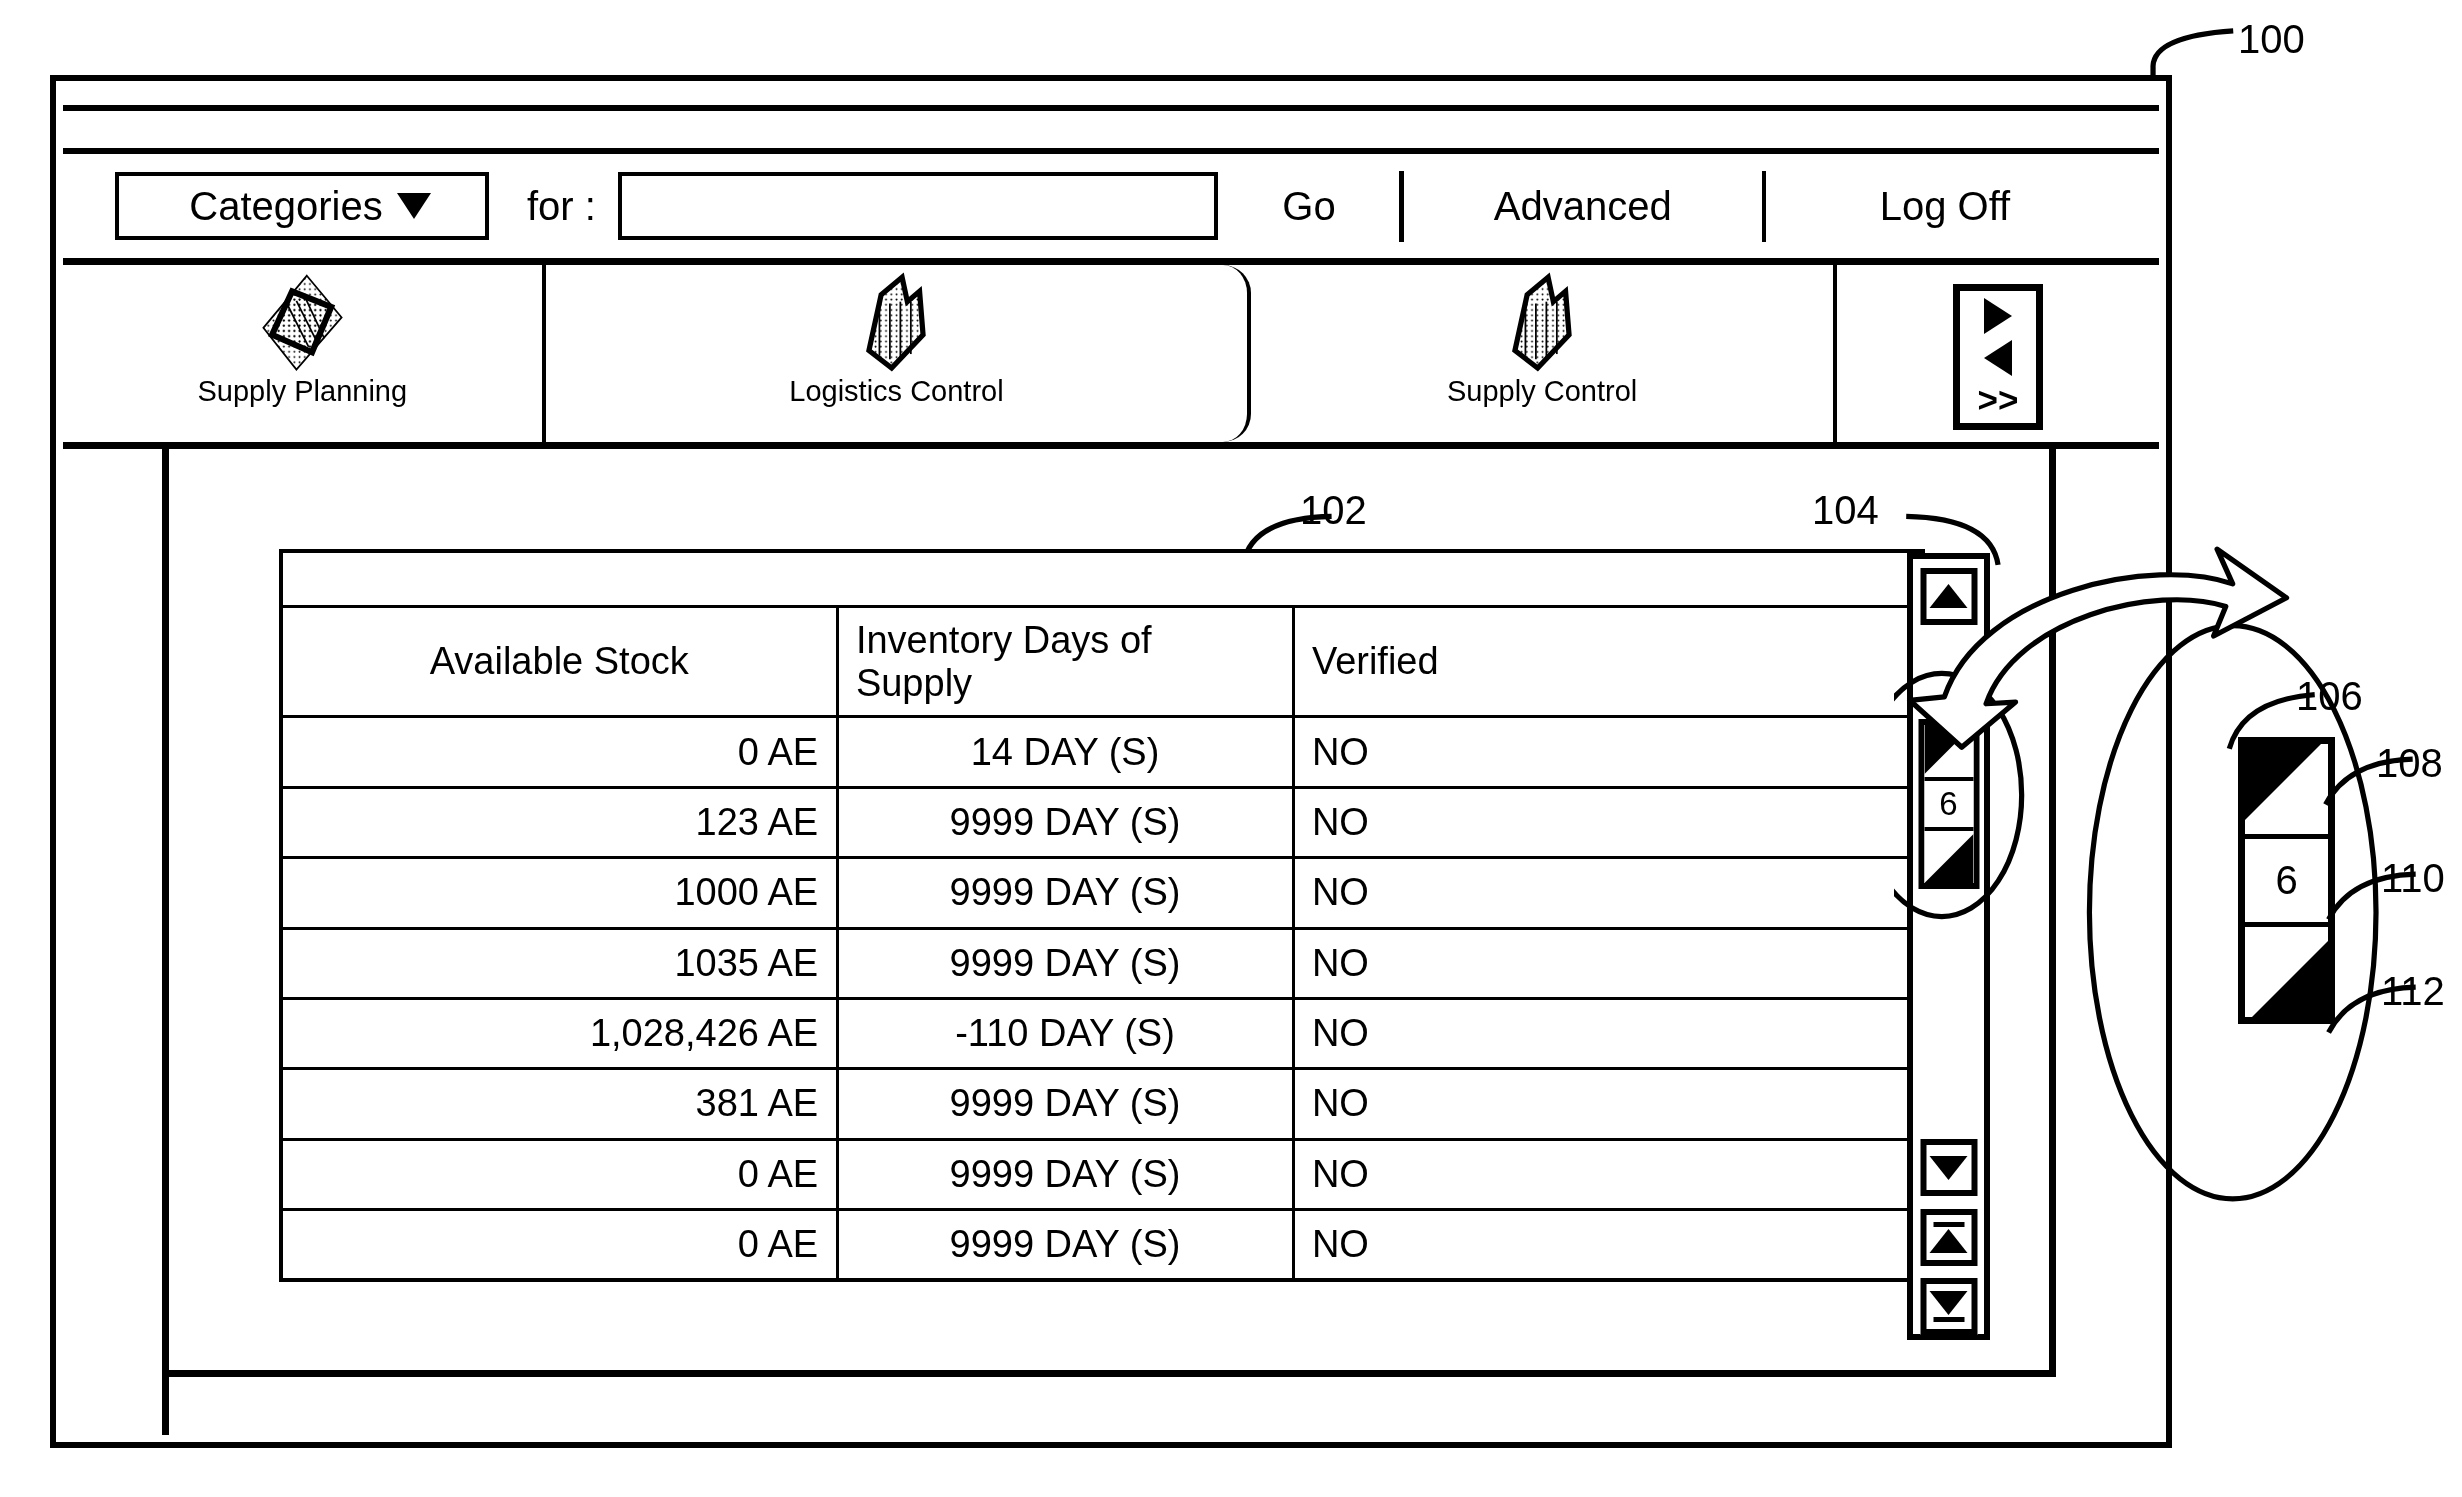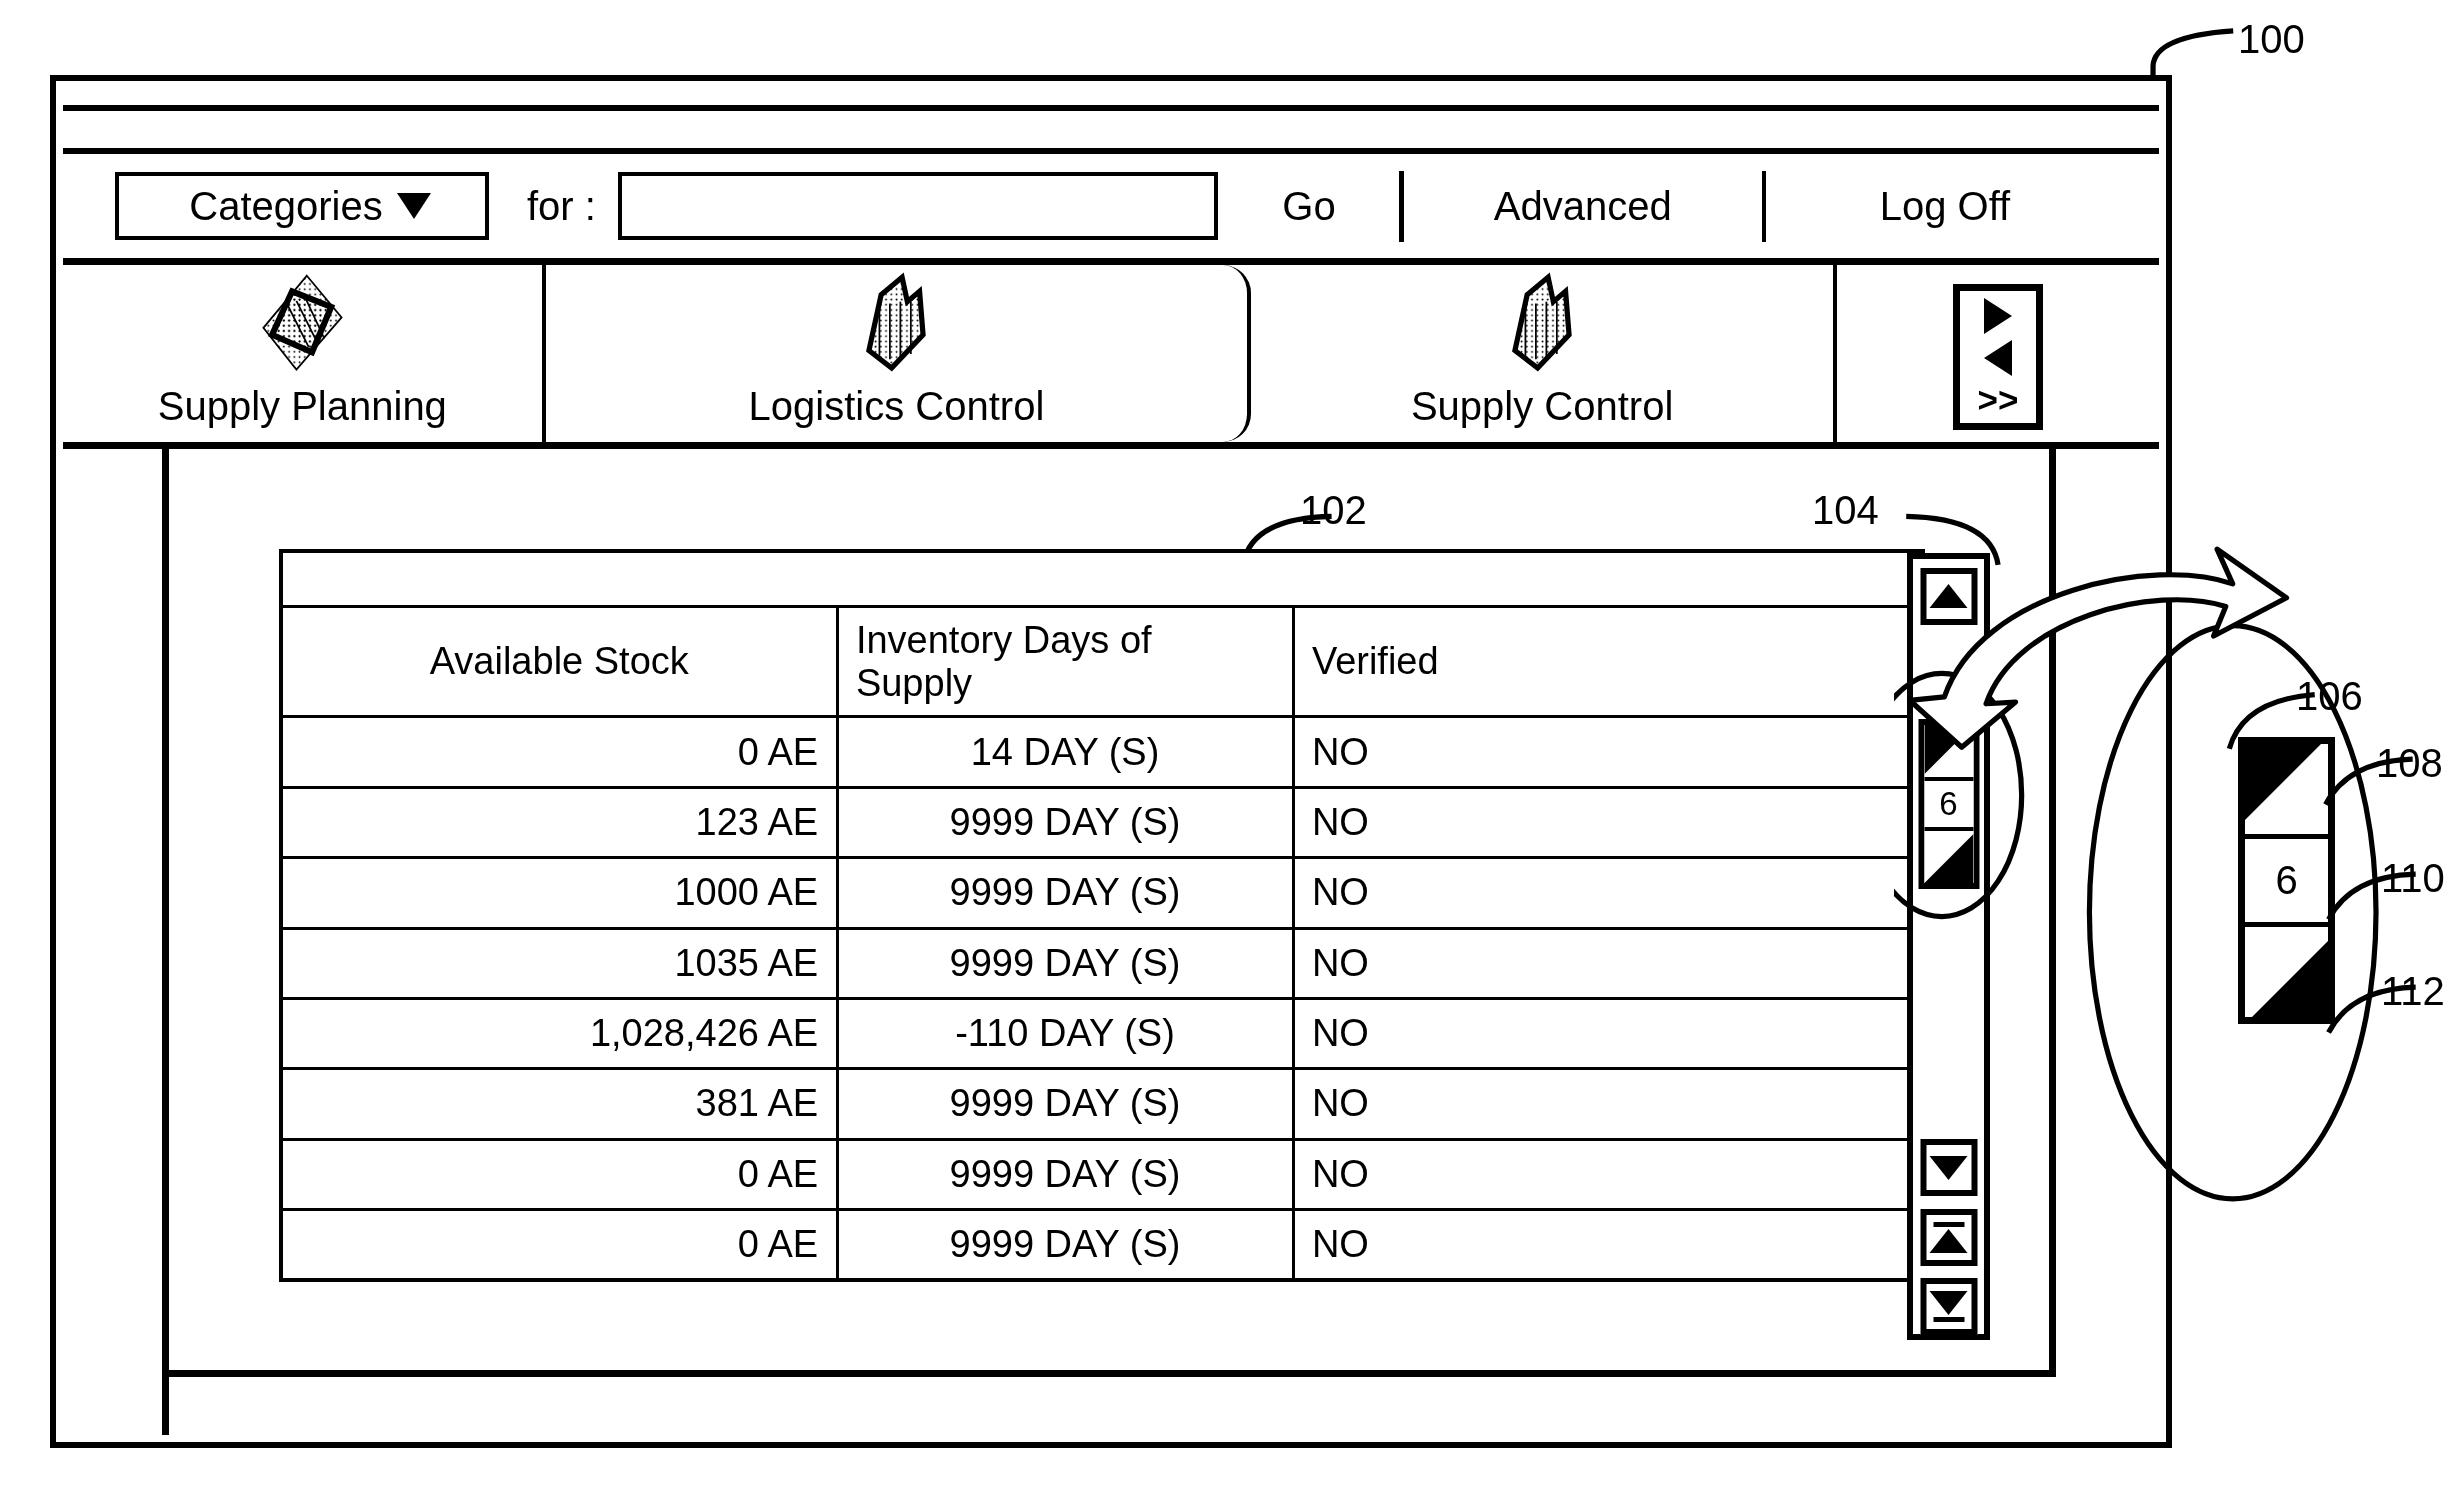--- a/index.html
+++ b/index.html
@@ -142,21 +142,21 @@
     align-items: center;
     justify-content: flex-start;
     padding-top: 7px;
   }
   .nav-tab.t1 { width: 487px; }
   .nav-tab.t2 { width: 712px; border-radius: 28px; }
   .nav-tab.t3 { width: 591px; }
   .nav-tab.t4 { width: 325px; border-right: none;
                 flex-direction: row; align-items: center; justify-content: center; }
   .nav-icon { height: 103px; display:flex; align-items:center; justify-content:center; }
-  .nav-label { font-size: 40px; margin-top: 9px; white-space: nowrap; }
+  .nav-label { font-size: 29px; margin-top: 0; white-space: nowrap; }
 
   .nav-arrows {
     width: 90px;
     height: 146px;
     border: 7.8px solid #000;
     box-sizing: border-box;
     display: flex;
     flex-direction: column;
     align-items: center;
     justify-content: space-around;

